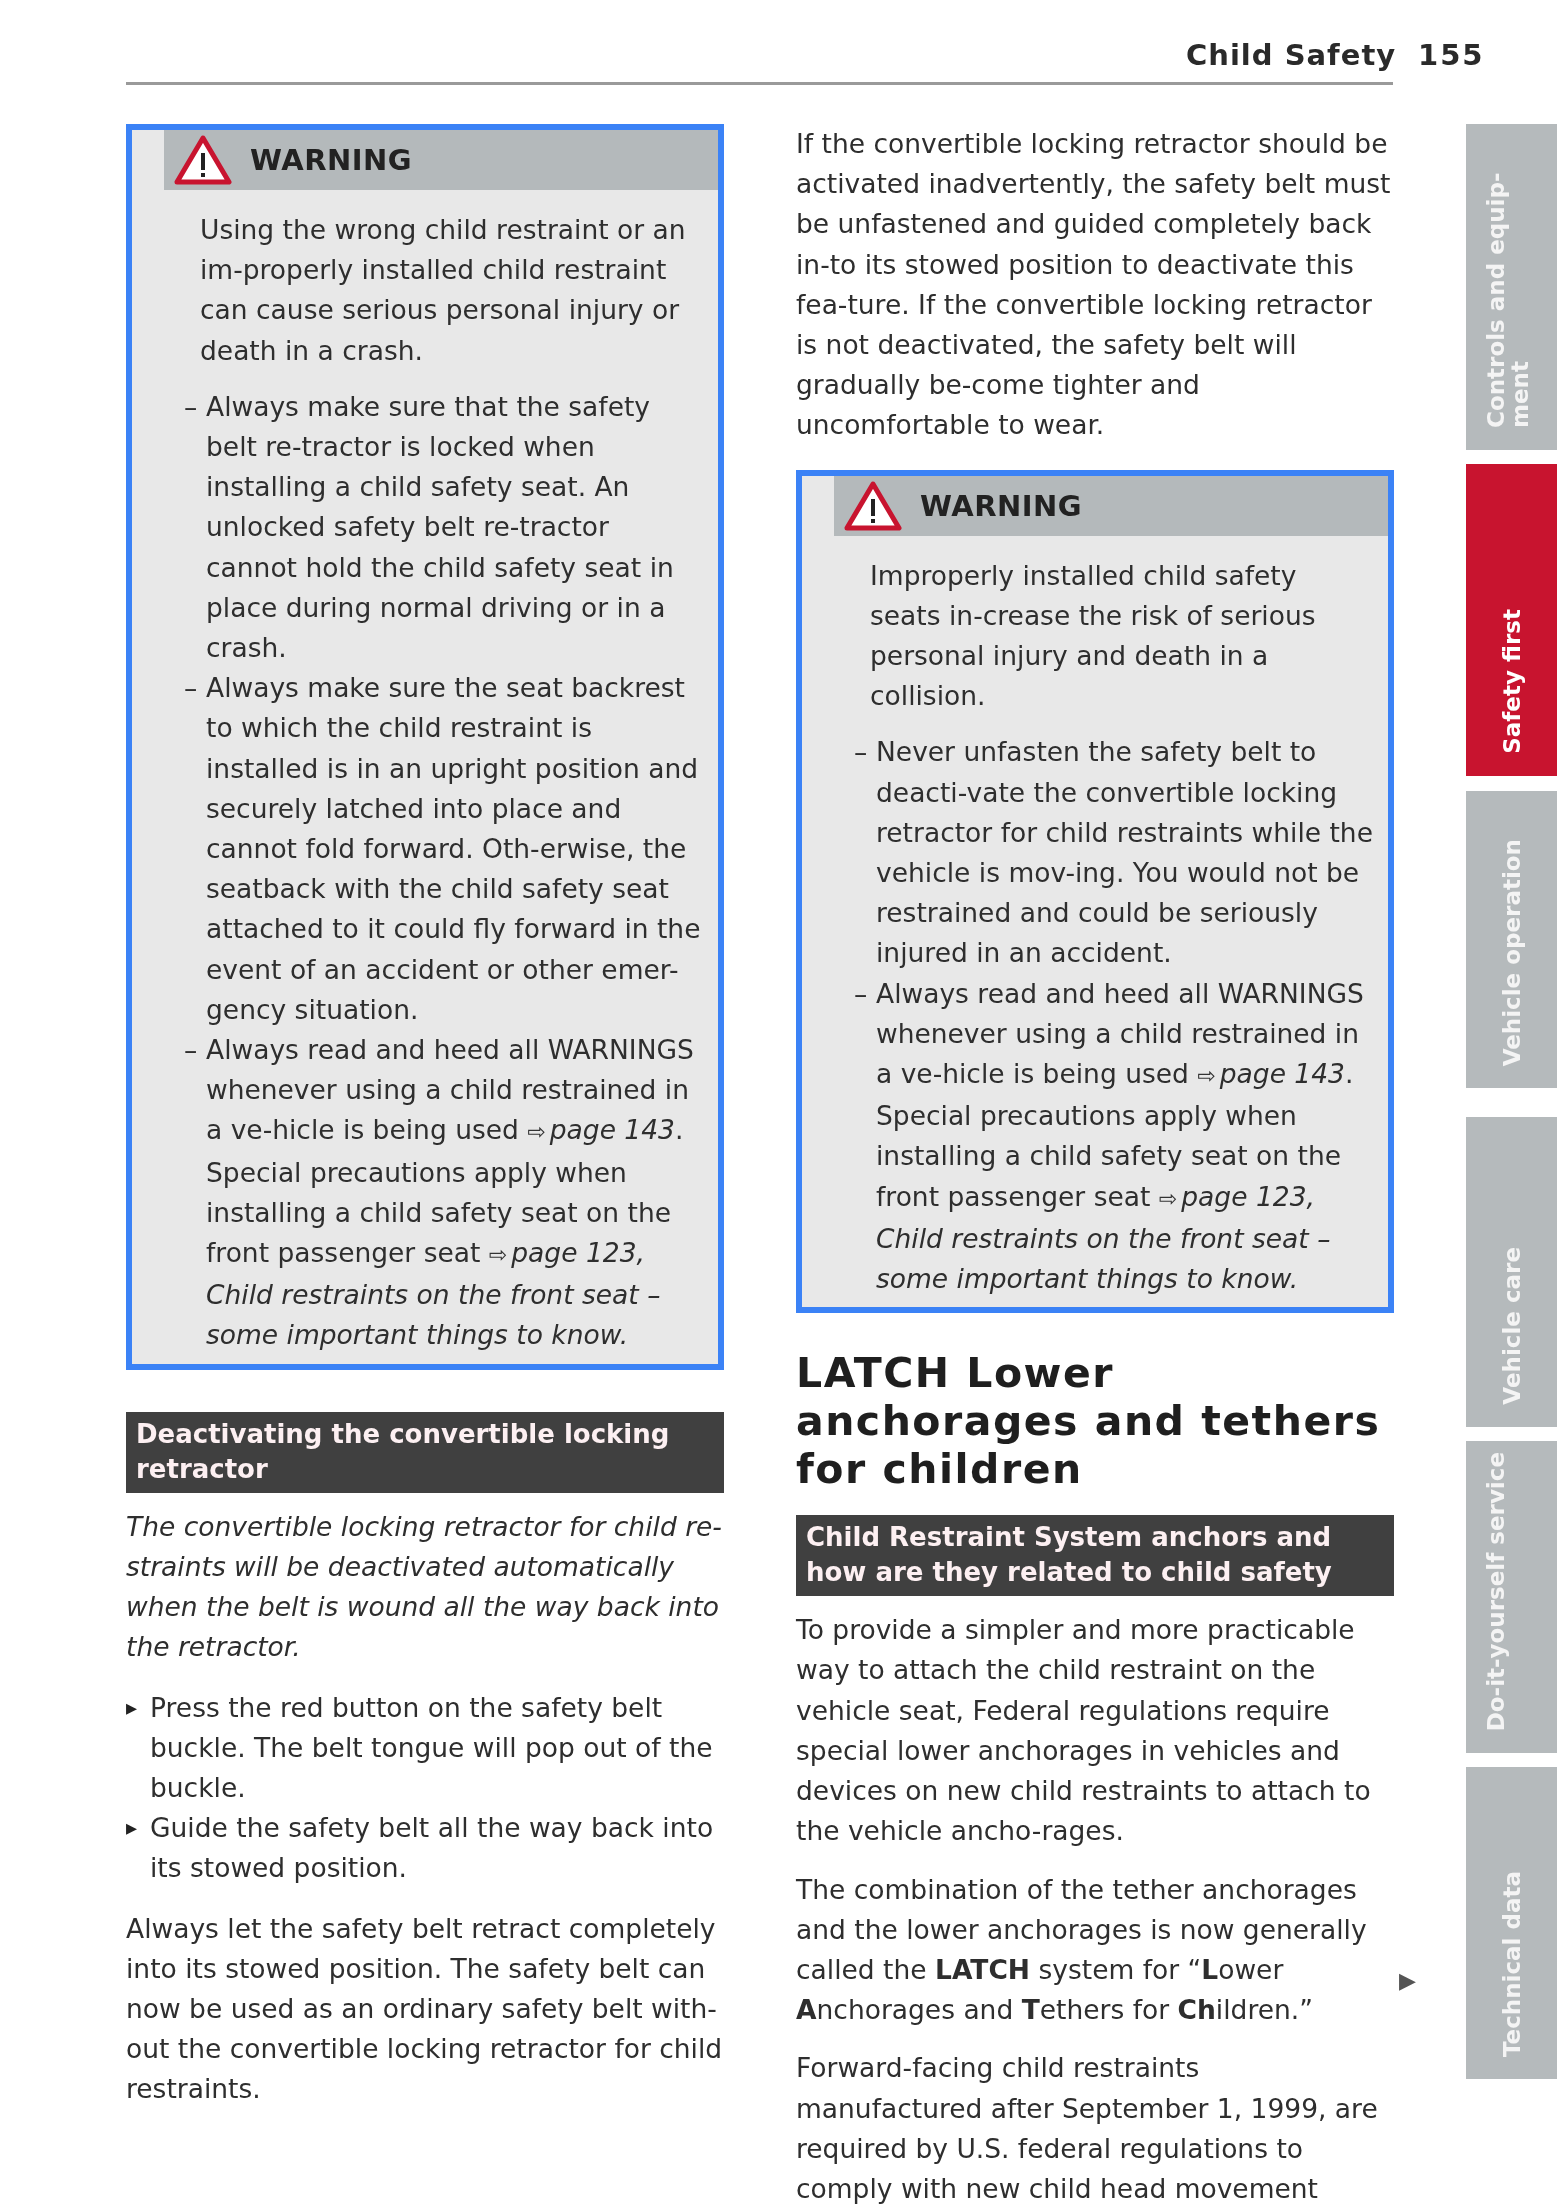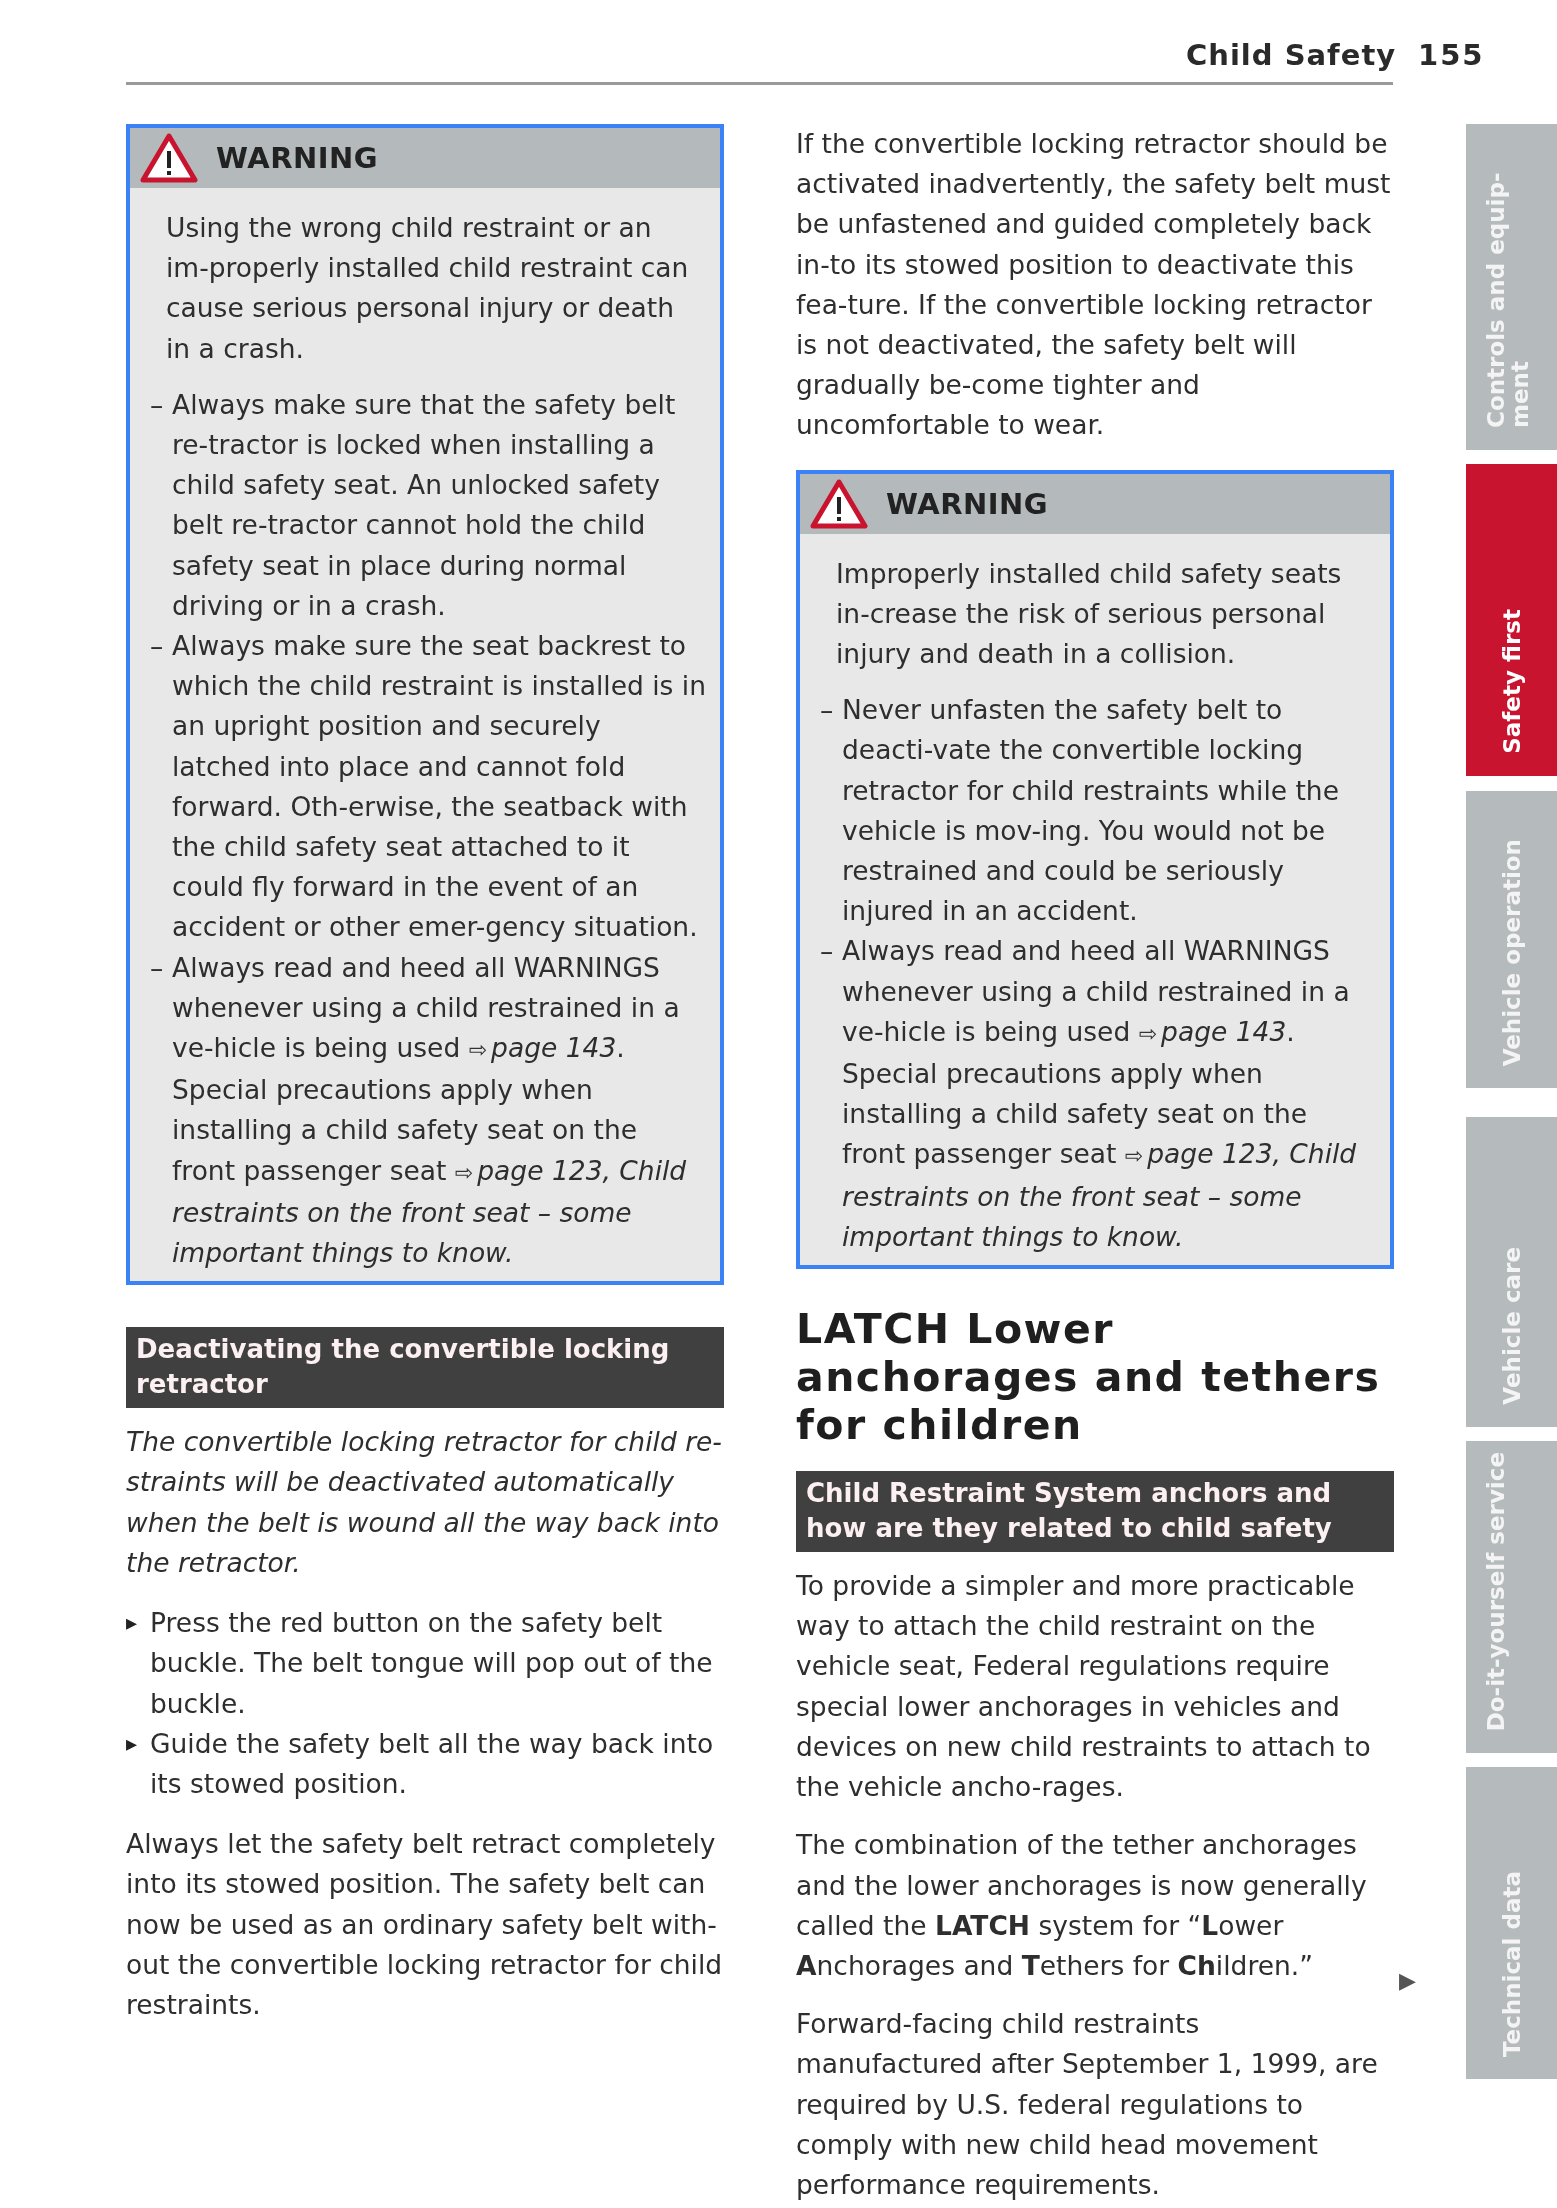--- a/index.html
+++ b/index.html
@@ -17,21 +17,21 @@
   .col { position: absolute; }
   .col-left  { left: 126px; top: 124px; width: 598px; }
   .col-right { left: 796px; top: 124px; width: 598px; }
 
   .txt { font-size: 26.5px; line-height: 40.2px; color: #2e2e2e; }
   .txt em, .ital { font-style: italic; }
   .ref { font-style: italic; }
   .arrow-ref { font-style: normal; font-size: 22px; color: #333; margin-right: 4px; }
 
   
-  .warn { border: 4px solid #3b82f6; background: #e8e8e8; }
+  .warn { border: 6px solid #3b82f6; background: #e8e8e8; padding-left: 32px; }
   .warn-head { background: #b4b9bb; height: 60px; display: flex; align-items: center; padding-left: 10px; }
   .warn-head svg { width: 58px; height: 50px; margin-right: 18px; }
   .warn-label { font-size: 29px; font-weight: bold; color: #222; letter-spacing: 0.5px; }
   .warn-body { padding: 4px 14px 8px 20px; }
   .warn-body p { margin: 16px; }
   .dash-list { list-style: none; margin: 0; padding: 0; }
   .dash-list li { position: relative; padding-left: 22px; }
   .dash-list li::before { content: "–"; position: absolute; left: 0; top: 0; }
 
   

